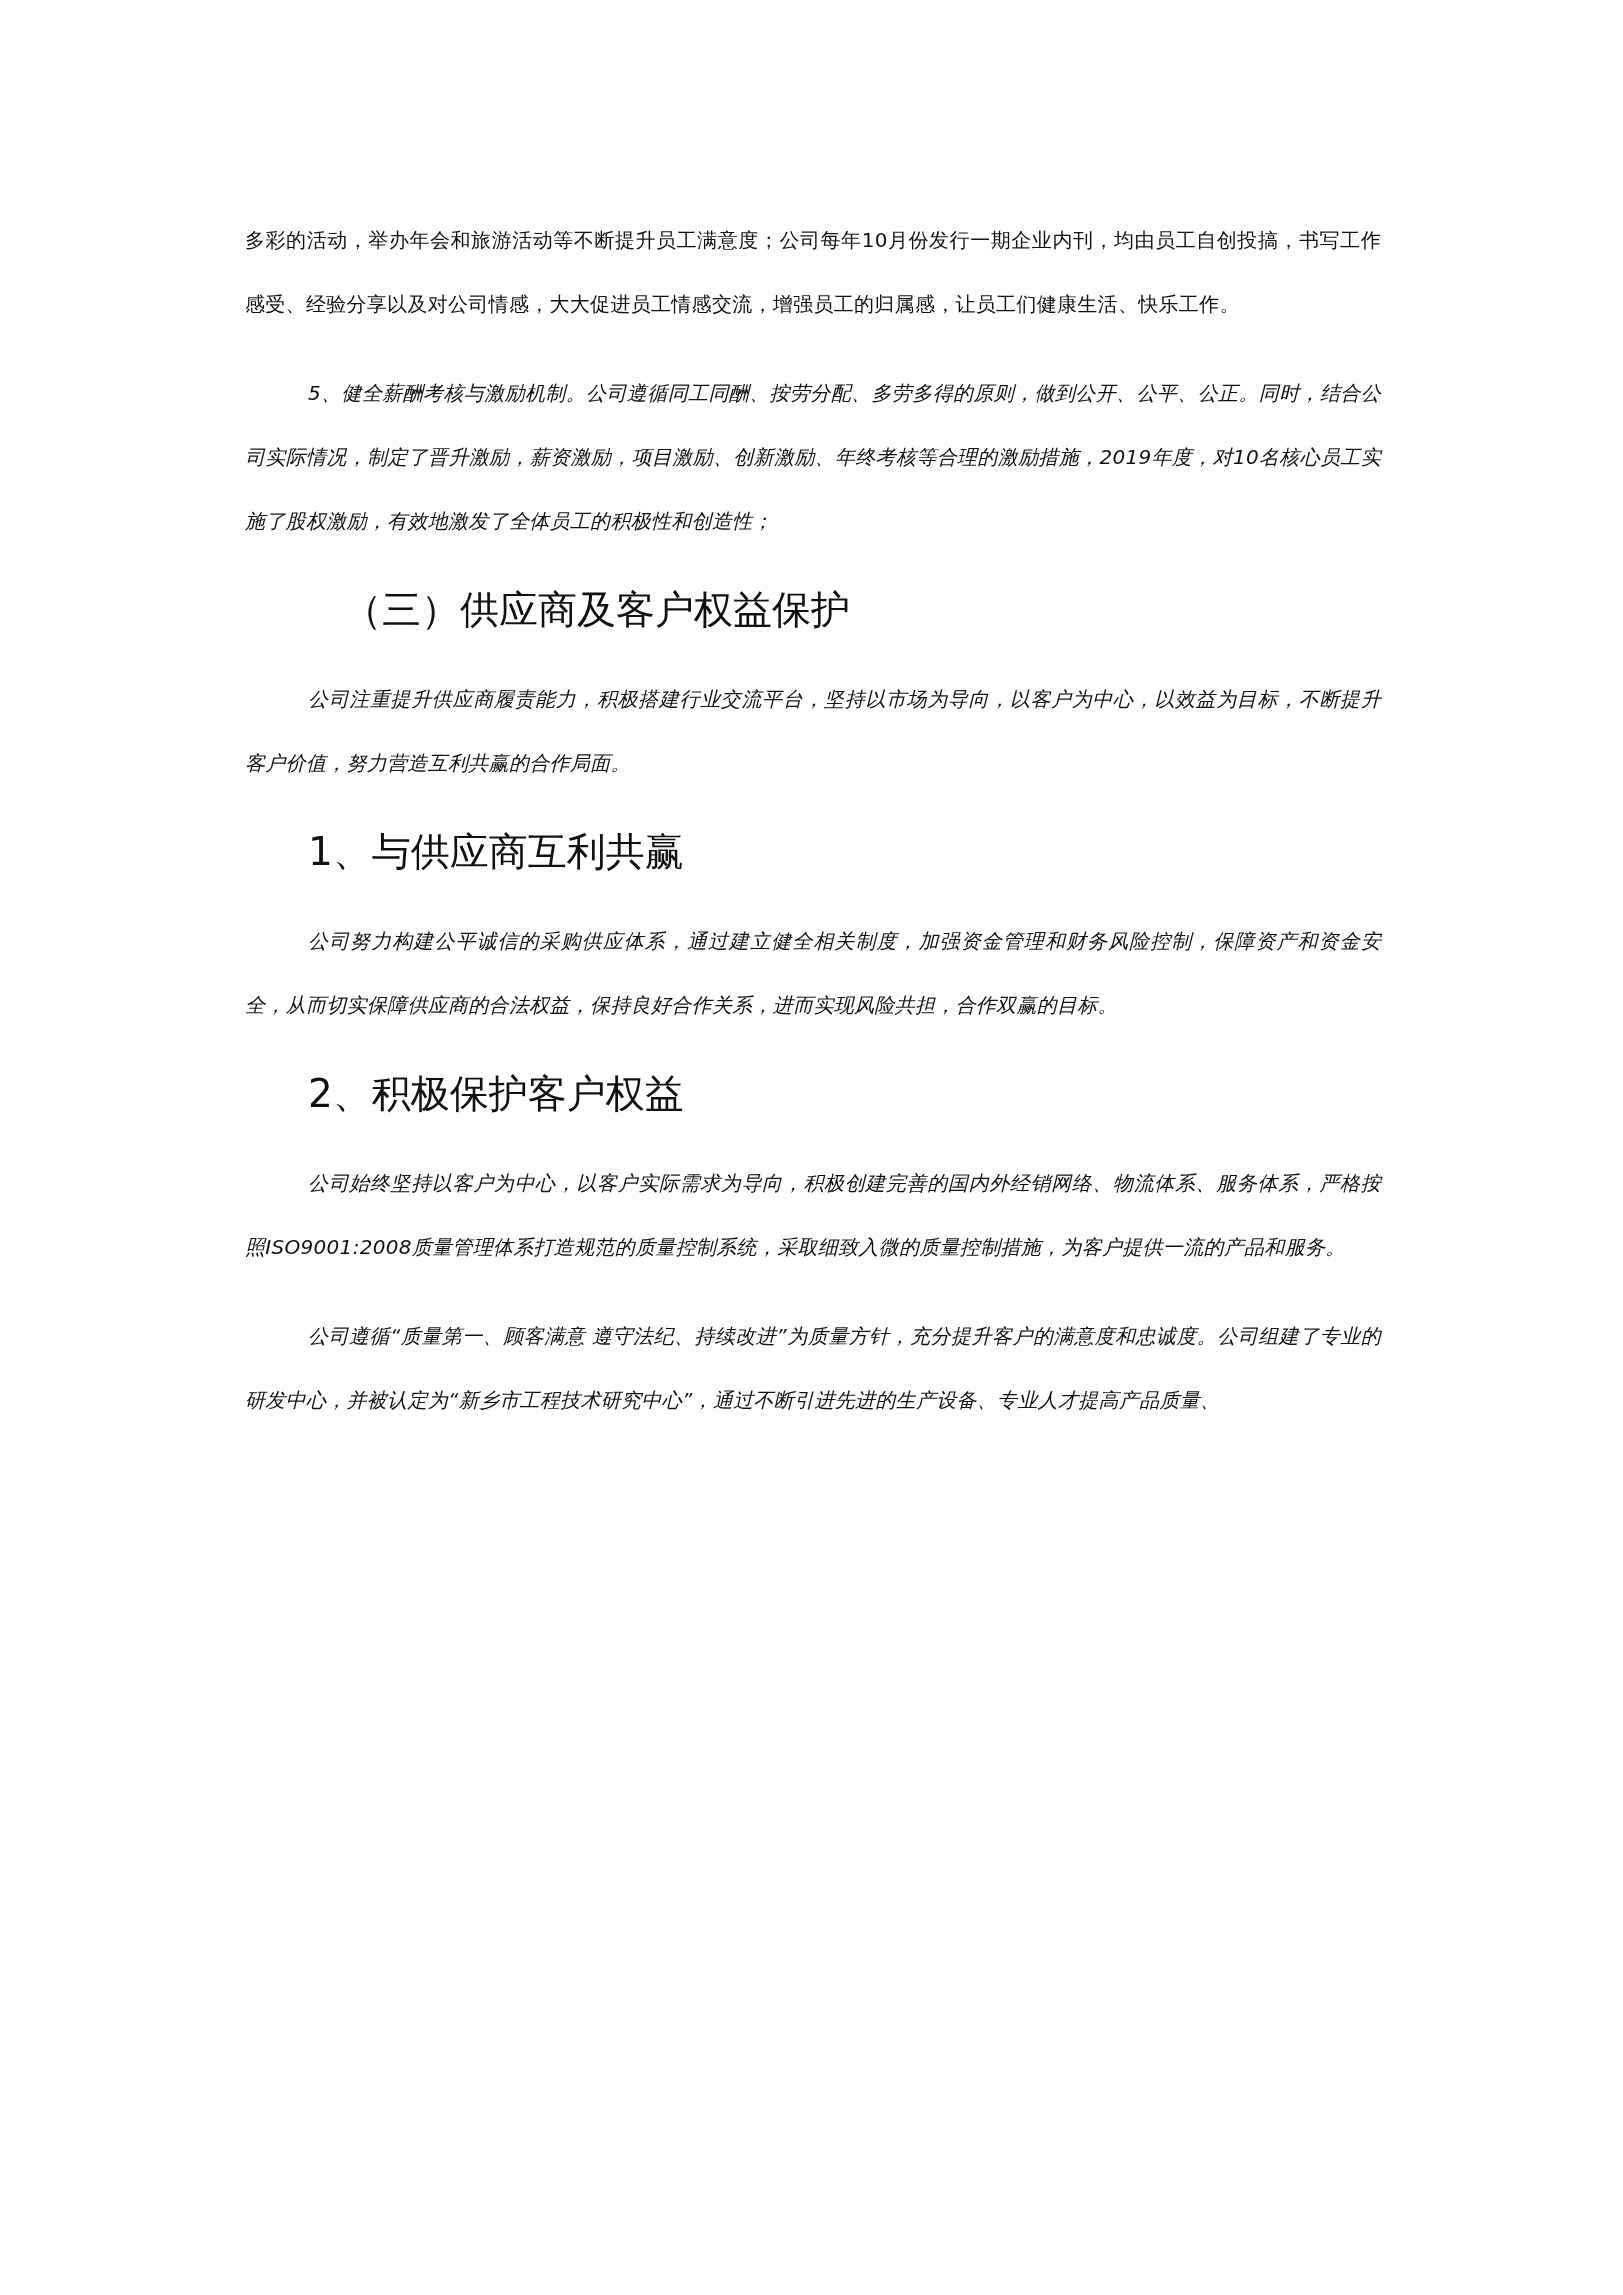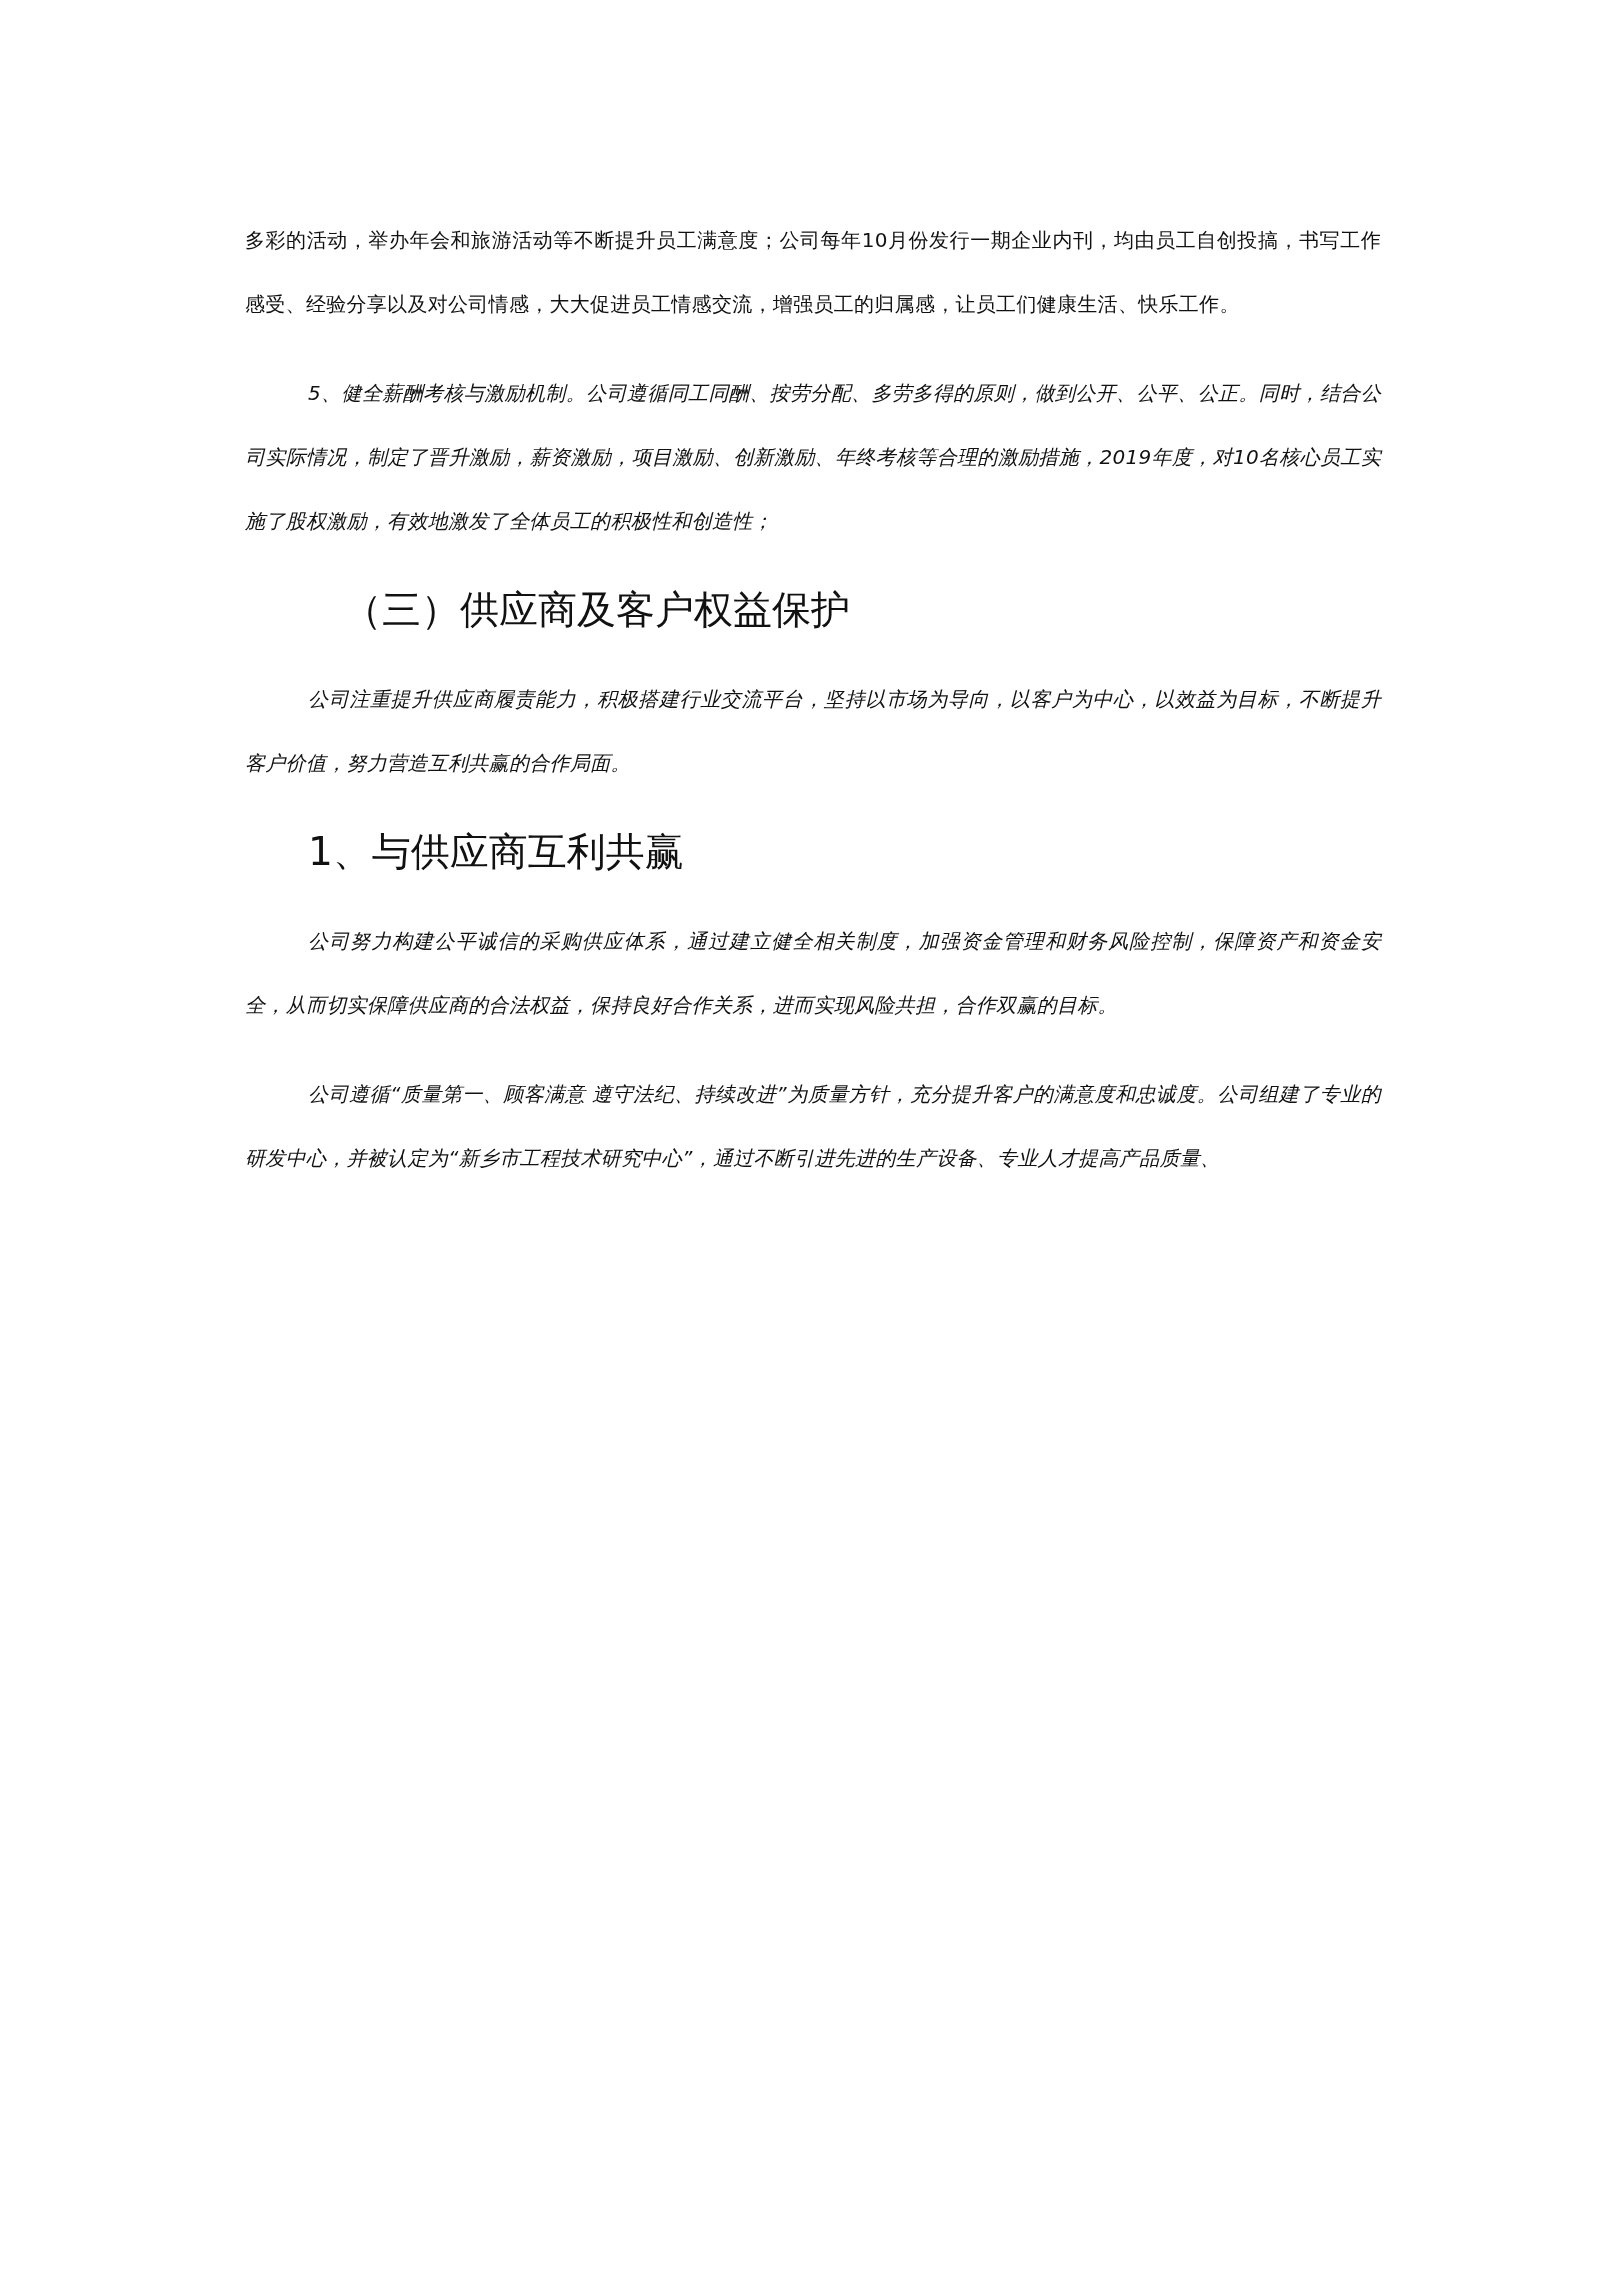--- a/index.html
+++ b/index.html
@@ -46,15 +46,17 @@
 </head>
 <body>
 
 <div class="page">
   <p class="para">多彩的活动，举办年会和旅游活动等不断提升员工满意度；公司每年10月份发行一期企业内刊，均由员工自创投搞，书写工作感受、经验分享以及对公司情感，大大促进员工情感交流，增强员工的归属感，让员工们健康生活、快乐工作。</p>
   <p class="para indent">5、健全薪酬考核与激励机制。公司遵循同工同酬、按劳分配、多劳多得的原则，做到公开、公平、公正。同时，结合公司实际情况，制定了晋升激励，薪资激励，项目激励、创新激励、年终考核等合理的激励措施，2019年度，对10名核心员工实施了股权激励，有效地激发了全体员工的积极性和创造性；</p>
   <p class="heading section">（三）供应商及客户权益保护</p>
   <p class="para indent">公司注重提升供应商履责能力，积极搭建行业交流平台，坚持以市场为导向，以客户为中心，以效益为目标，不断提升客户价值，努力营造互利共赢的合作局面。</p>
   <p class="heading">1、与供应商互利共赢</p>
   <p class="para indent">公司努力构建公平诚信的采购供应体系，通过建立健全相关制度，加强资金管理和财务风险控制，保障资产和资金安全，从而切实保障供应商的合法权益，保持良好合作关系，进而实现风险共担，合作双赢的目标。</p>
+  <p class="heading">2、积极保护客户权益</p>
+  <p class="para indent">公司始终坚持以客户为中心，以客户实际需求为导向，积极创建完善的国内外经销网络、物流体系、服务体系，严格按照ISO9001:2008质量管理体系打造规范的质量控制系统，采取细致入微的质量控制措施，为客户提供一流的产品和服务。</p>
   <p class="para indent">公司遵循“质量第一、顾客满意 遵守法纪、持续改进”为质量方针，充分提升客户的满意度和忠诚度。公司组建了专业的研发中心，并被认定为“新乡市工程技术研究中心”，通过不断引进先进的生产设备、专业人才提高产品质量、</p>
 </div>
 
 
 </body></html>

